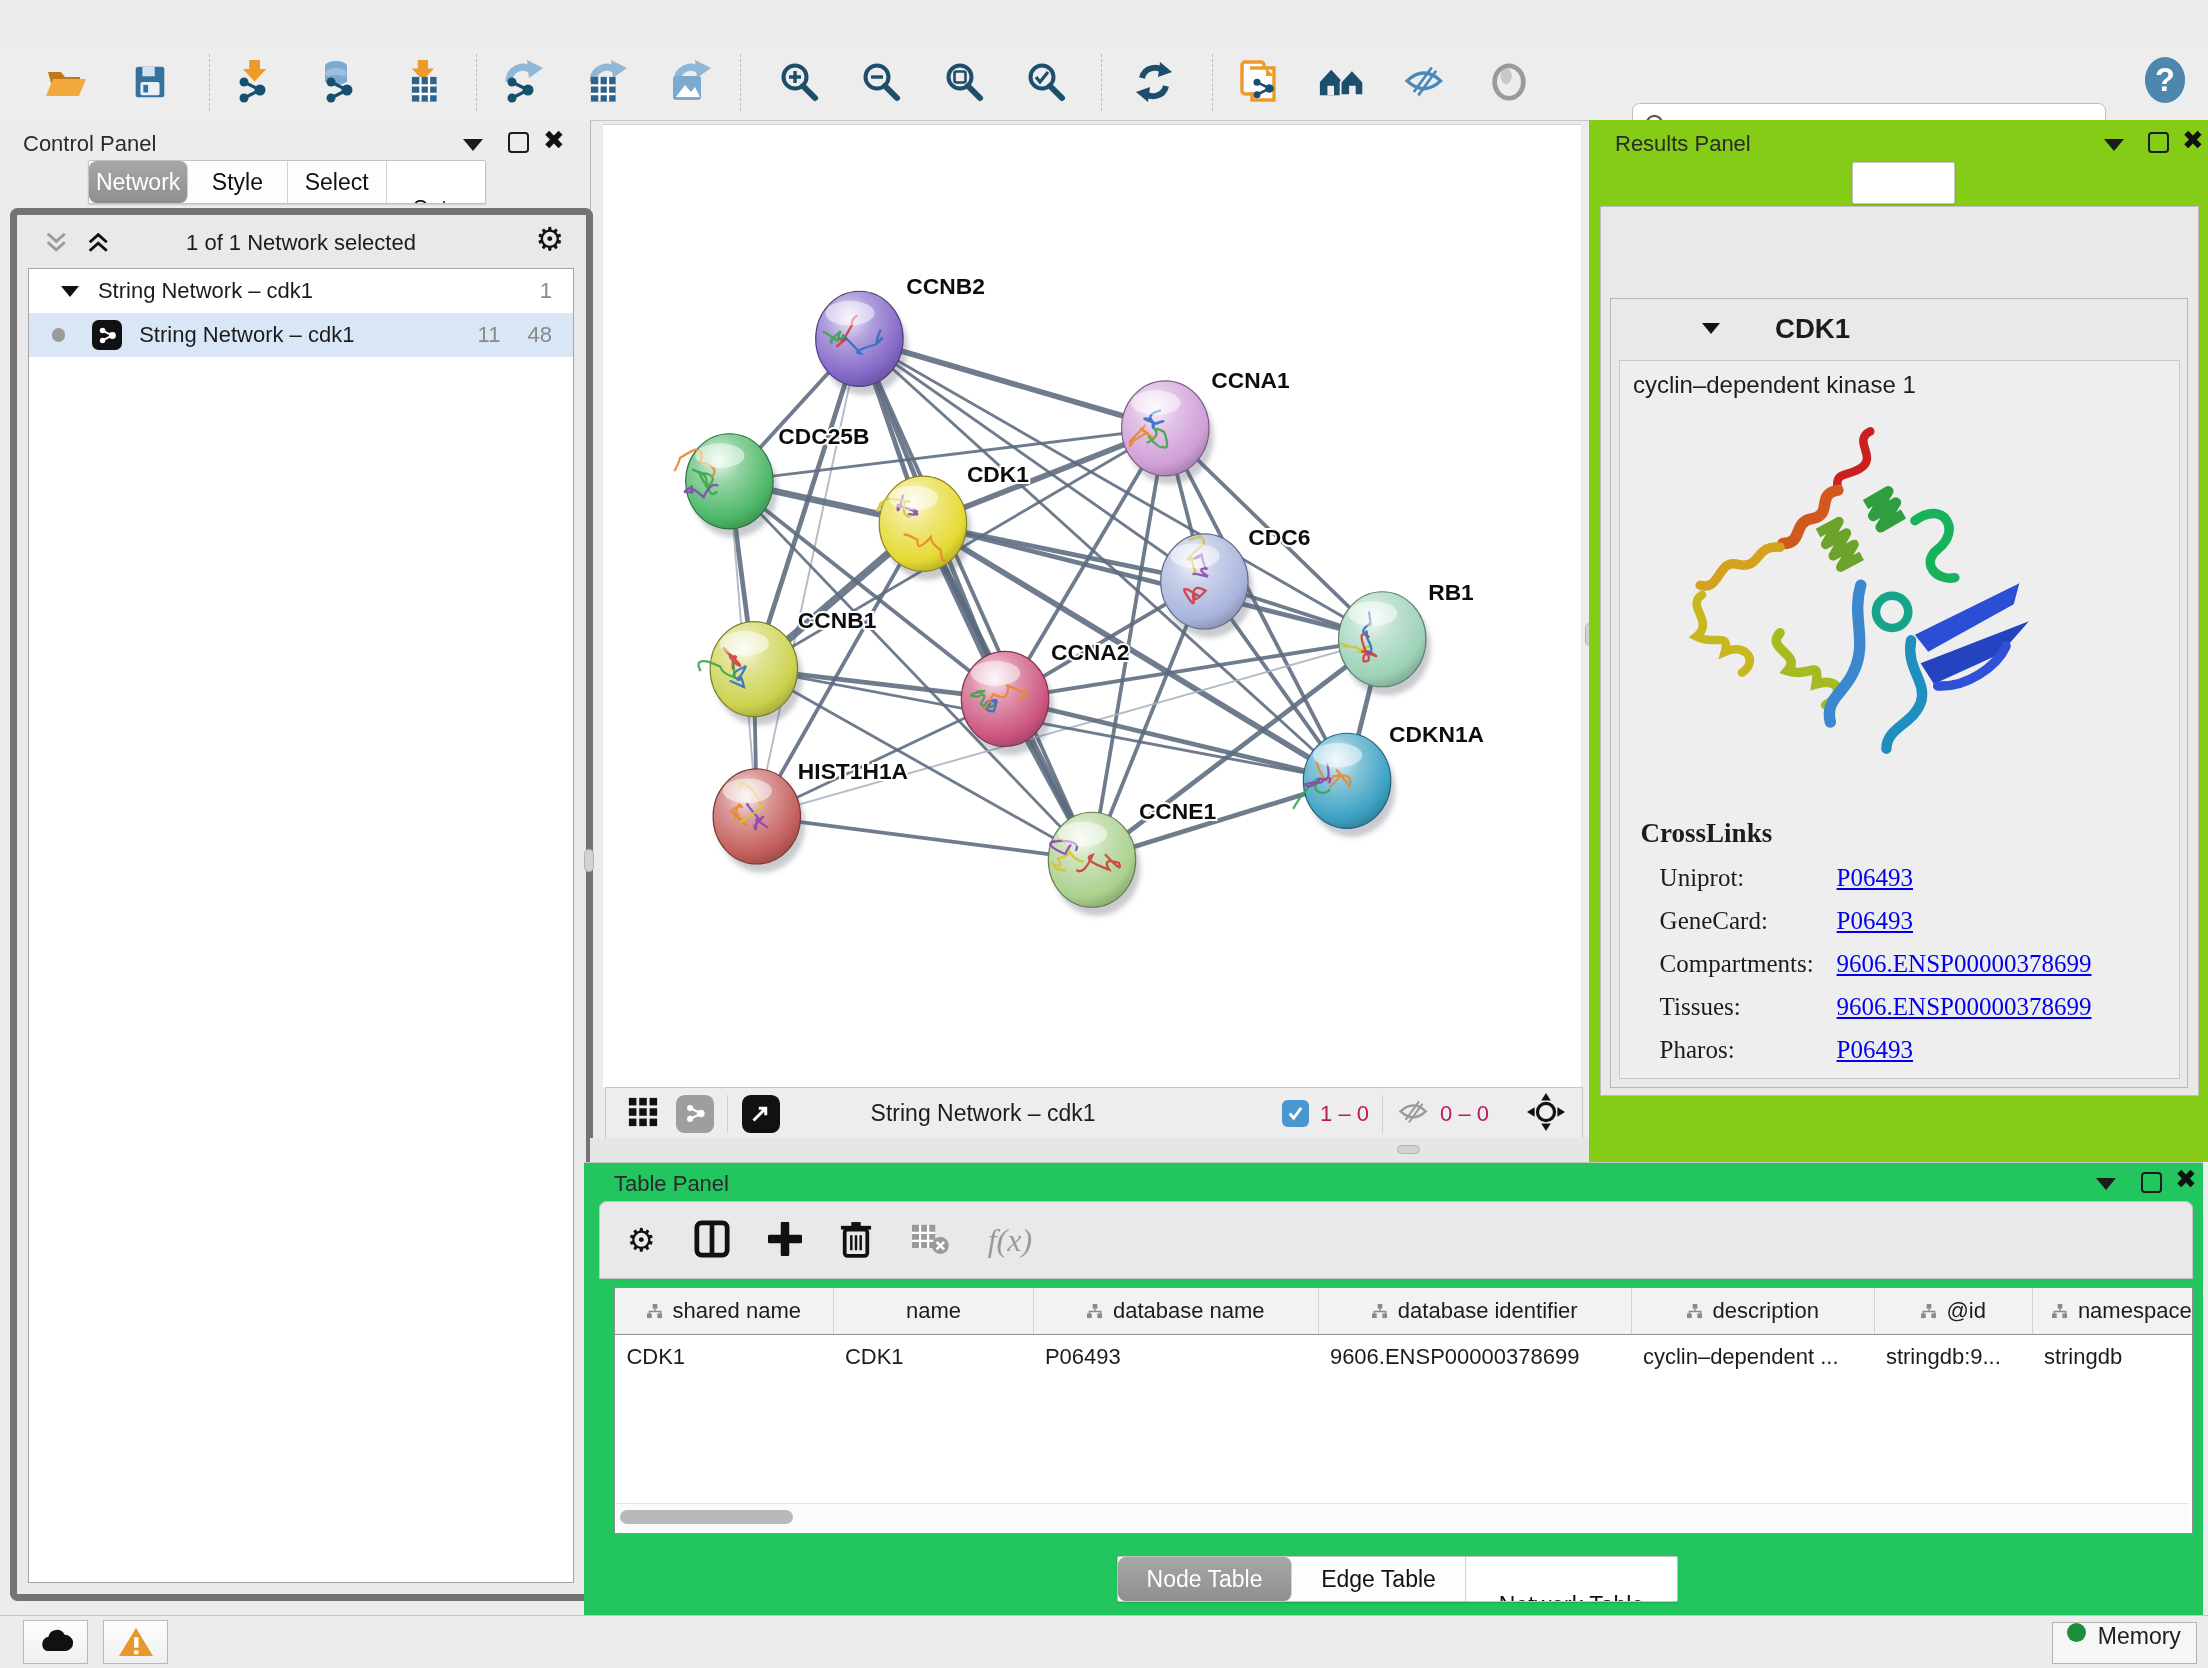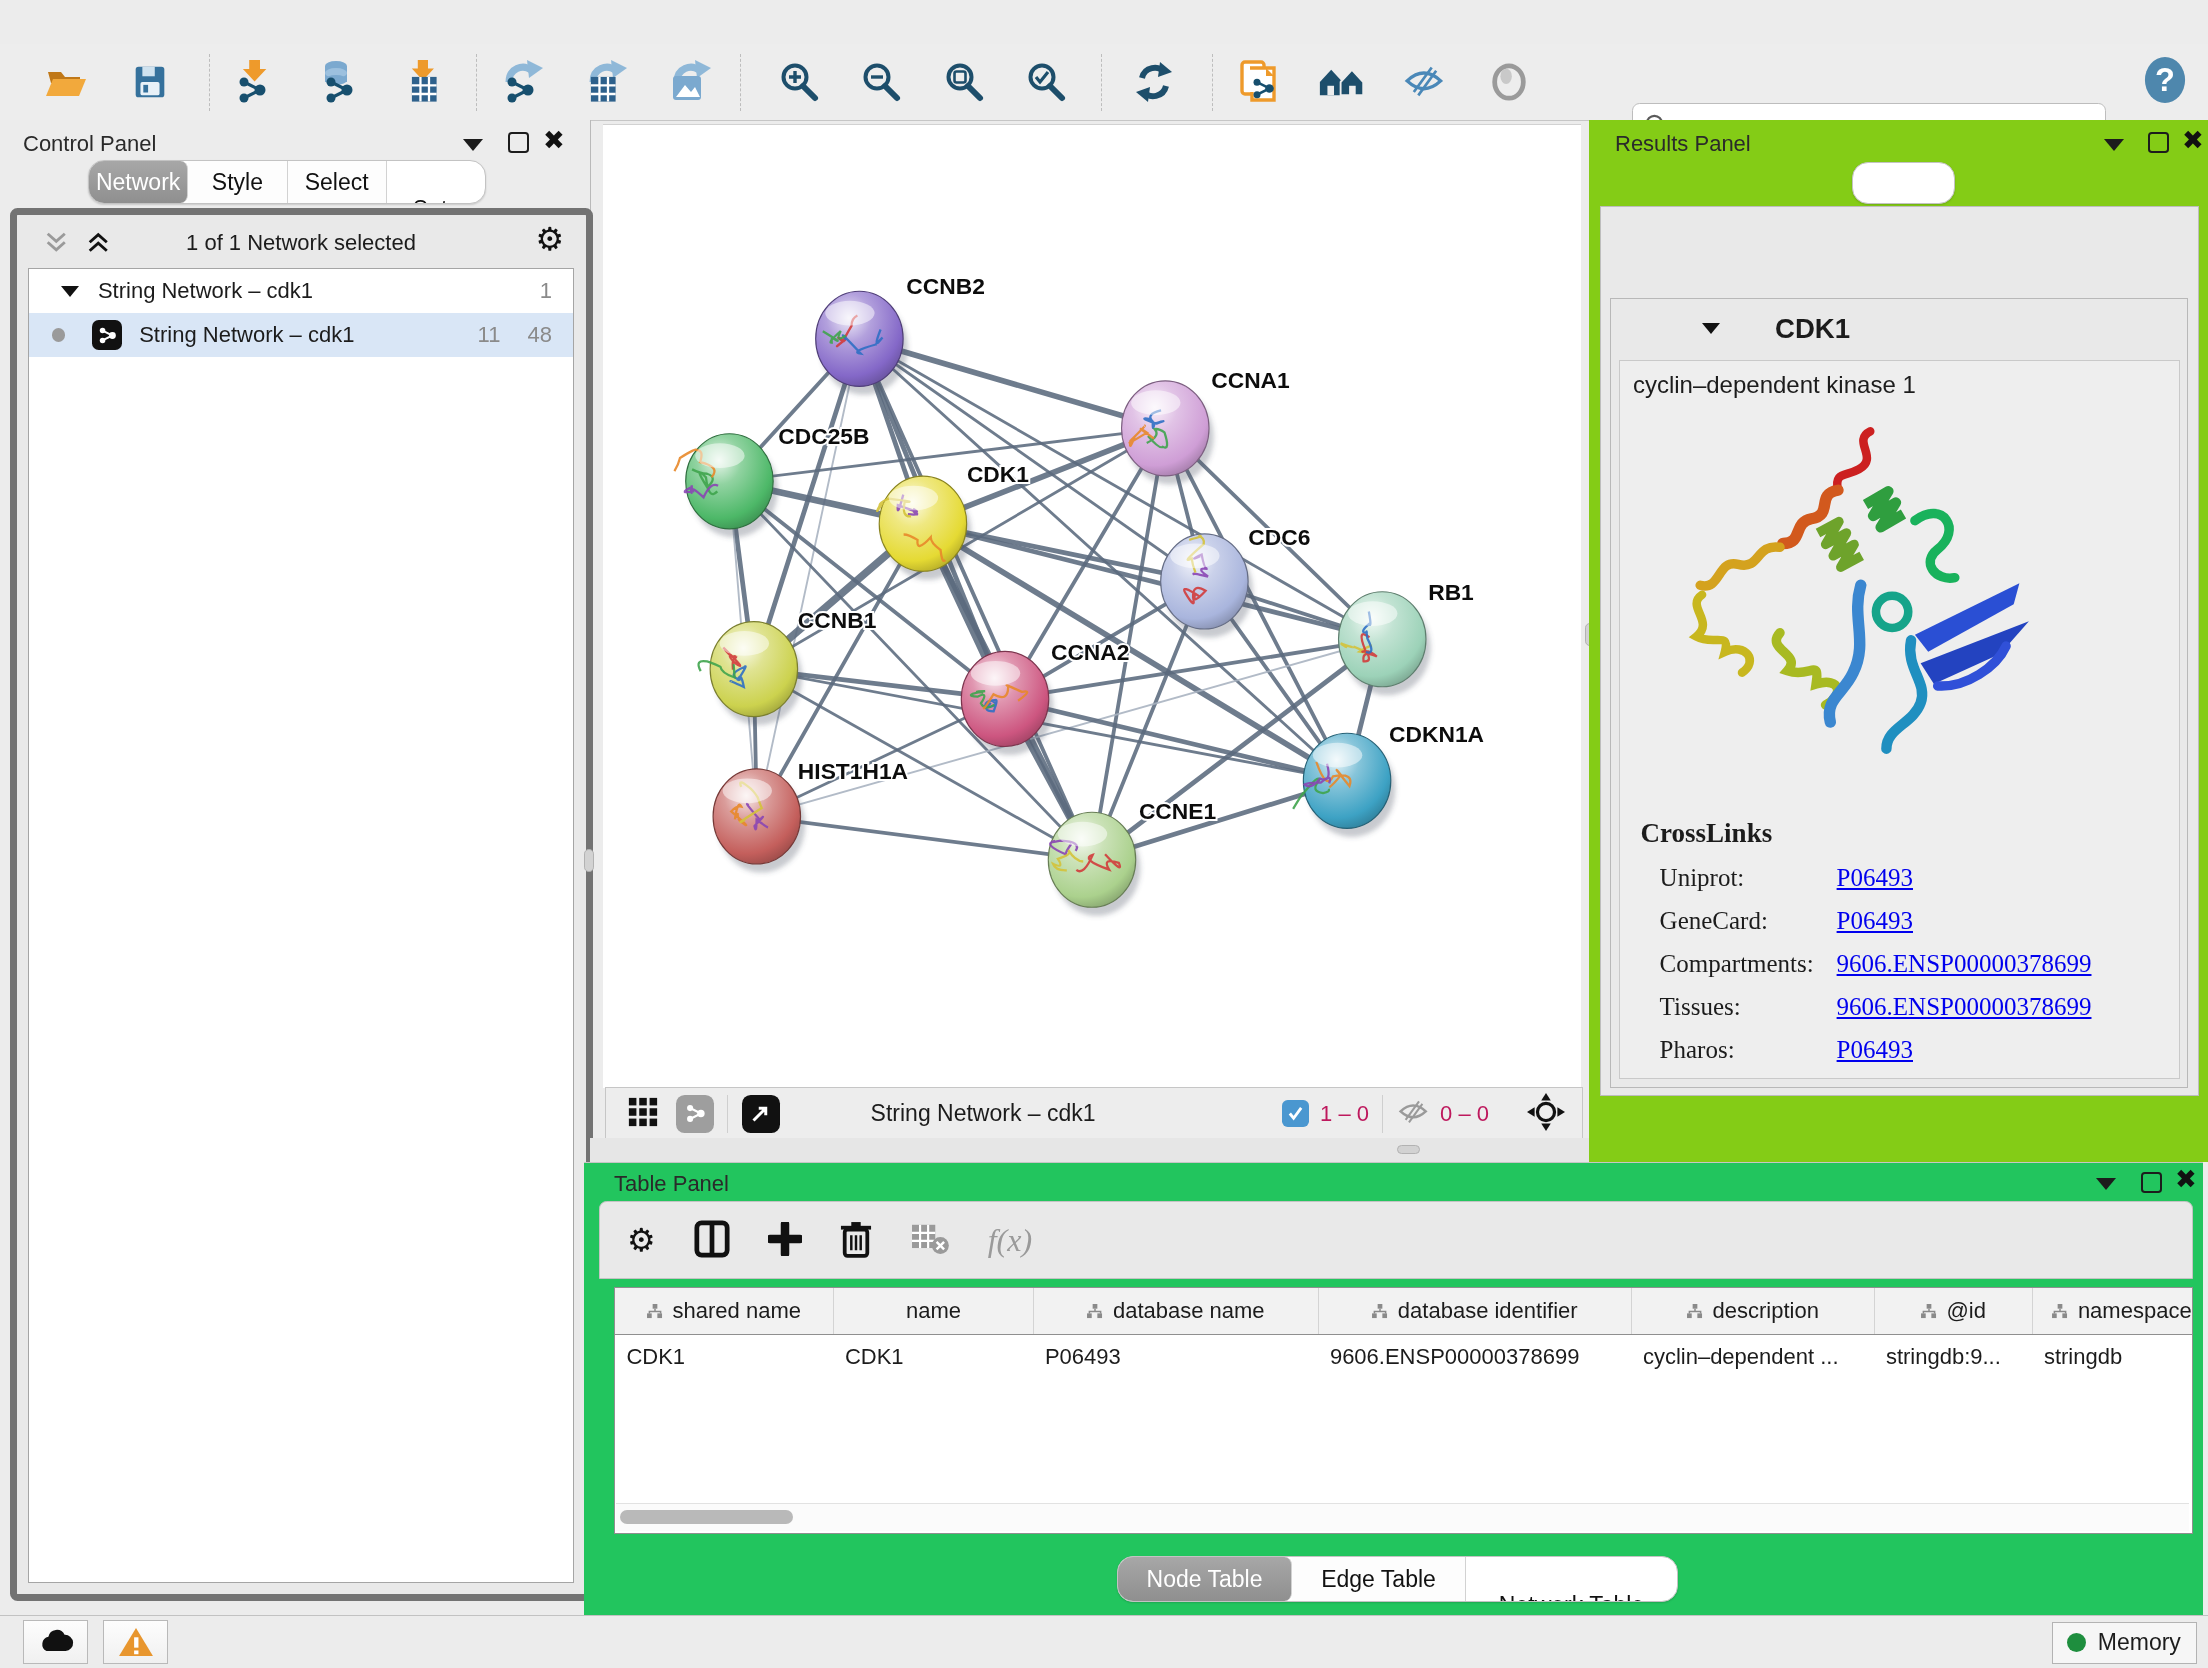--- a/index.html
+++ b/index.html
@@ -19,21 +19,21 @@
   .tsep{position:absolute;top:9.5px;height:57px;border-left:1.9px dashed #bdbdbd;}
   #search-wrap{position:absolute;left:1632px;top:59px;width:472px;height:44px;background:#fff;
     border:1px solid #bdbdbd;border-radius:7.6px;display:flex;align-items:center;}
   #search-input{border:none;outline:none;flex:1;font-size:21px;background:transparent;margin-left:5.7px;}
   
   .panel-title{font-size:22px;color:#2a2a2a;}
   .ph-tri{width:0;height:0;border-left:10.5px solid transparent;border-right:10.5px solid transparent;
     border-top:12.4px solid #1c1c1c;display:inline-block;}
   .ph-sq{width:21px;height:21px;border:2.9px solid #1c1c1c;border-radius:3.8px;display:inline-block;box-sizing:border-box;}
   .ph-x{font-size:26px;font-weight:bold;color:#111;line-height:21px;}
-  .seg-bar{display:flex;border:1px solid #c3c3c3;border-radius:16px;background:#fff;overflow:hidden;
+  .seg-bar{display:flex;border:1px solid #c3c3c3;border-radius:2px;background:#fff;overflow:hidden;
     box-shadow:0 1px 1.9px rgba(0,0,0,.15);}
   .seg{display:flex;align-items:center;justify-content:center;font-size:23px;color:#111;background:#fdfdfd;
     border-right:1px solid #d2d2d2;}
   .seg:last-child{border-right:none;margin-top:48px;}
   .seg.active{background:linear-gradient(#a7a7a7,#8f8f8f);color:#fff;border-radius:7.6px;}
   
   #control-panel{left:0;top:120px;width:590px;height:1495px;border-right:1px solid #b9b9b9;background:#ececec;}
   #cp-body{left:9.5px;top:88px;width:569px;height:1379px;background:#e9e9e9;border:7px solid #737373;border-radius:7.6px;}
   #cp-list{left:11.4px;top:53px;width:544px;height:1313px;background:#fff;border:1px solid #a5a5a5;}
   .tree-row{display:flex;align-items:center;height:44px;font-size:22px;}
@@ -78,21 +78,21 @@
   th .thwrap{display:flex;align-items:center;justify-content:center;gap:9.5px;}
   td{height:42px;font-size:22px;padding-left:11.4px;white-space:nowrap;overflow:hidden;}
   #tp-scroll{left:32px;top:340px;width:1573px;height:27px;background:#fbfbfb;border-top:1px solid #e2e2e2;}
   #tp-thumb{left:3.8px;top:5.7px;width:173px;height:14.3px;border-radius:7.6px;background:#b9b9b9;}
   #tp-tabs{left:533px;top:393px;height:44px;}
   
   #statusbar{left:0;top:1615px;width:2208px;height:53px;background:#ececec;border-top:1px solid #c2c2c2;}
   .sb-btn{position:absolute;top:3.8px;width:65px;height:44px;background:linear-gradient(#fdfdfd,#f0f0f0);
     border:1.9px solid #b9b9b9;display:flex;align-items:center;justify-content:center;box-sizing:border-box;}
   #memory-btn{position:absolute;right:11.4px;top:5.7px;width:145px;height:42px;border:1.9px solid #b3b3b3;background:#f6f6f6;
-    display:flex;align-items:center;justify-content:center;gap:11.4px;font-size:23px;box-sizing:border-box;}
+    display:flex;justify-content:center;gap:11.4px;font-size:23px;box-sizing:border-box;}
   #memory-dot{width:19px;height:19px;border-radius:50%;background:var(--memory-green,#1e8e3e);}
   .gear-glyph{font-size:32px;line-height:32px;color:#111;}
   .fx{font-family:"Liberation Serif","DejaVu Serif",serif;font-style:italic;font-size:32px;color:#9a9a9a;}
 </style>
 </head>
 <body>
 
 <div id="root">
 
   <svg width="0" height="0" style="position:absolute">

